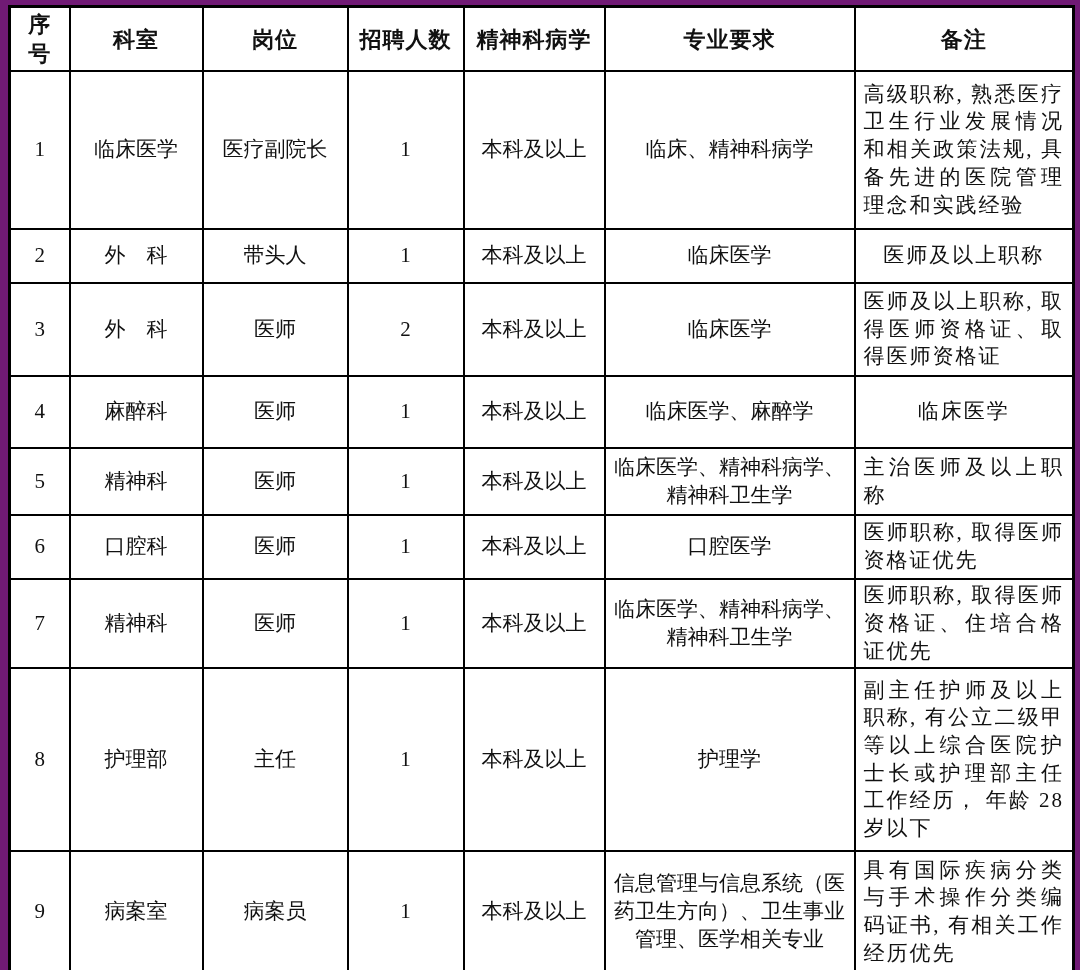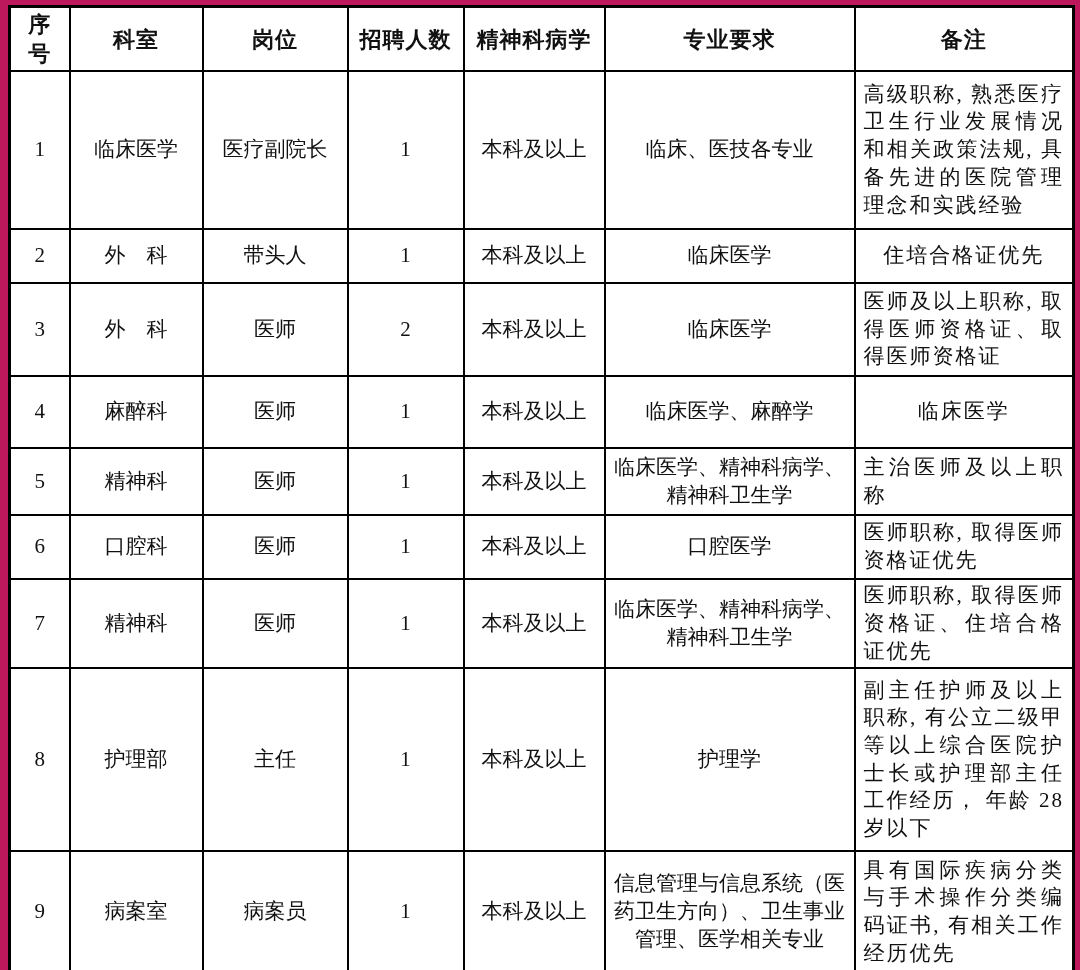--- a/index.html
+++ b/index.html
@@ -6,21 +6,21 @@
   html, body {
     width: 1080px;
     background: #fdfdfd;
     font-family: "Liberation Serif", "DejaVu Serif", serif;
     color: #111111;
   }
   .page {
     width: 1080px;
     height: 970px;
     padding: 5px 8px;
-    background: #be185d;
+    background: #701a75;
     overflow: hidden;
   }
   table.recruit {
     width: 1064px;
     border-collapse: collapse;
     table-layout: fixed;
     background: #ffffff;
     border: 3px solid #000000;
   }
   th, td {
@@ -90,31 +90,31 @@
         <th>备注</th>
       </tr>
     </thead>
     <tbody id="table-body">
         <tr>
           <td>1</td>
           <td>临床医学</td>
           <td>医疗副院长</td>
           <td>1</td>
           <td>本科及以上</td>
-          <td>临床、医技各专业</td>
+          <td>临床、精神科病学</td>
           <td class="remark-cell justify">高级职称, 熟悉医疗卫生行业发展情况和相关政策法规, 具备先进的医院管理理念和实践经验</td>
         </tr>
         <tr>
           <td>2</td>
           <td>外　科</td>
           <td>带头人</td>
           <td>1</td>
           <td>本科及以上</td>
           <td>临床医学</td>
-          <td class="remark-cell">住培合格证优先</td>
+          <td class="remark-cell">医师及以上职称</td>
         </tr>
         <tr>
           <td>3</td>
           <td>外　科</td>
           <td>医师</td>
           <td>2</td>
           <td>本科及以上</td>
           <td>临床医学</td>
           <td class="remark-cell justify">医师及以上职称, 取得医师资格证、取得医师资格证</td>
         </tr>

